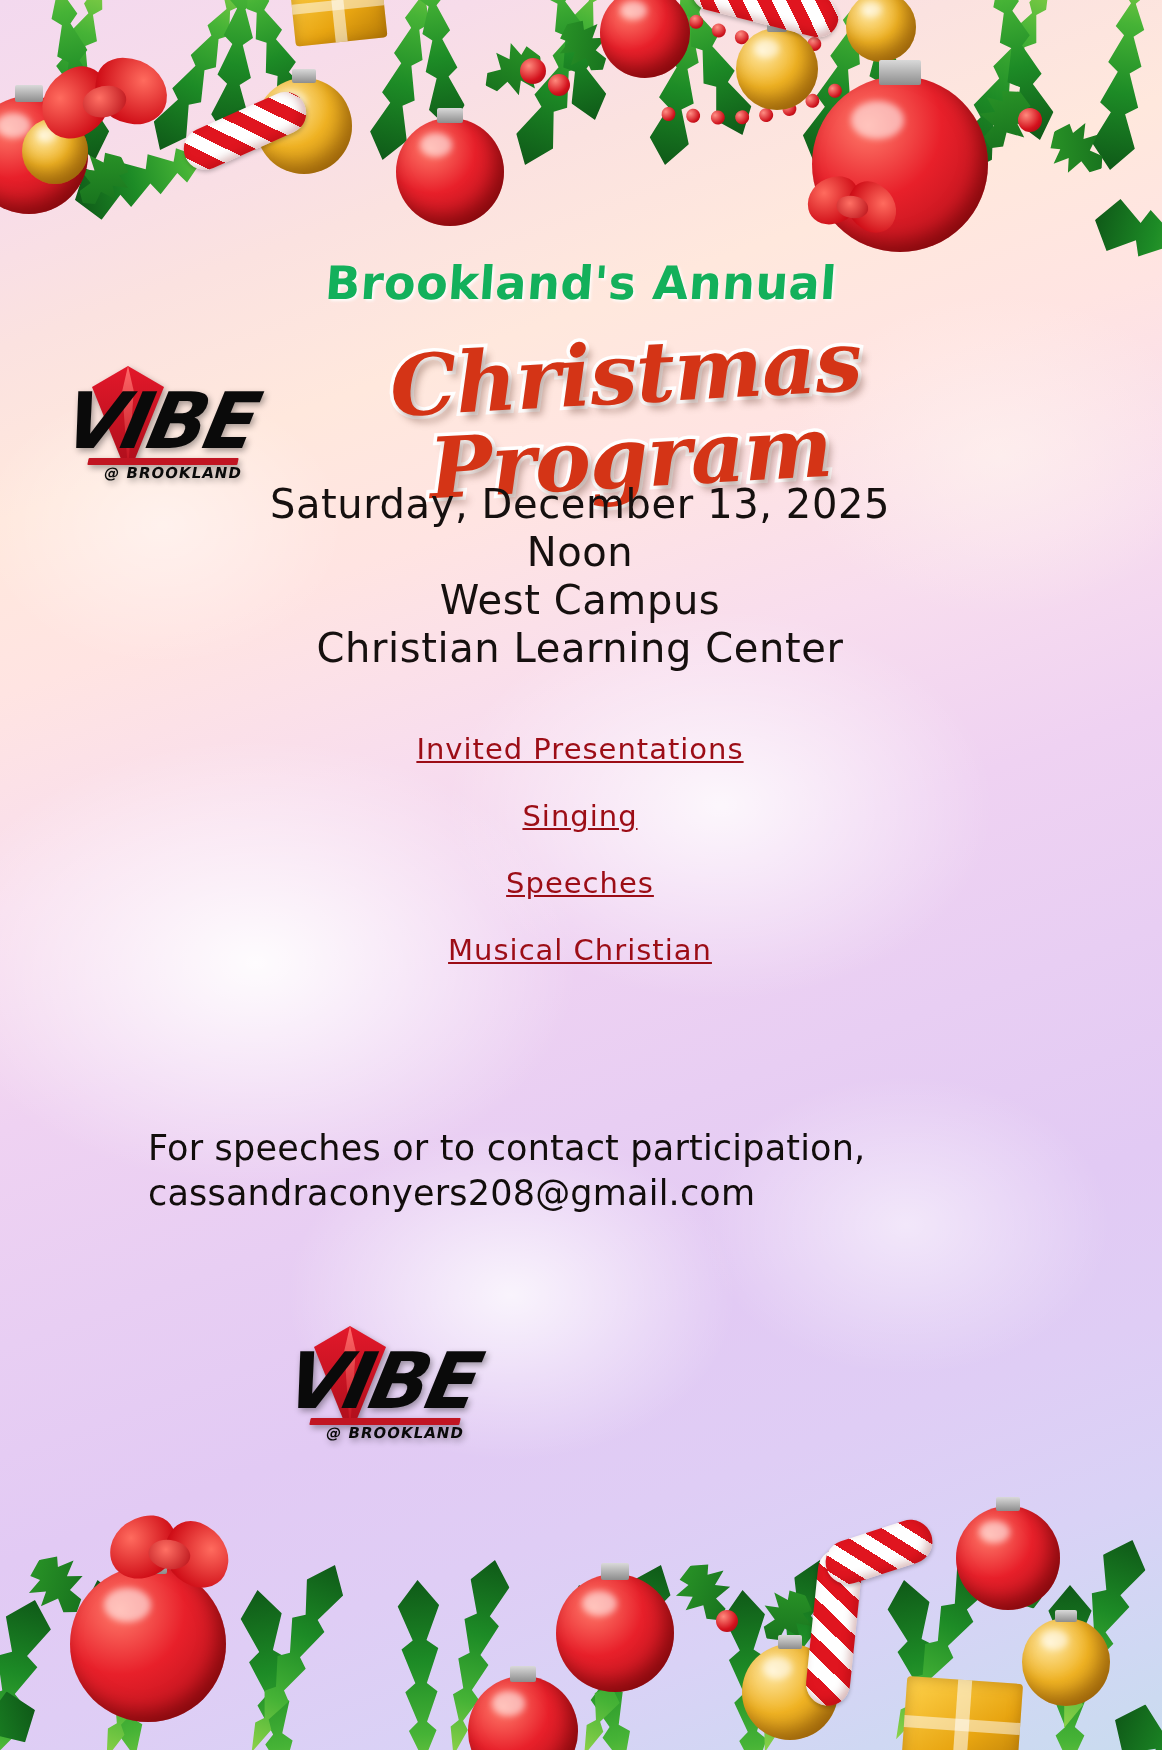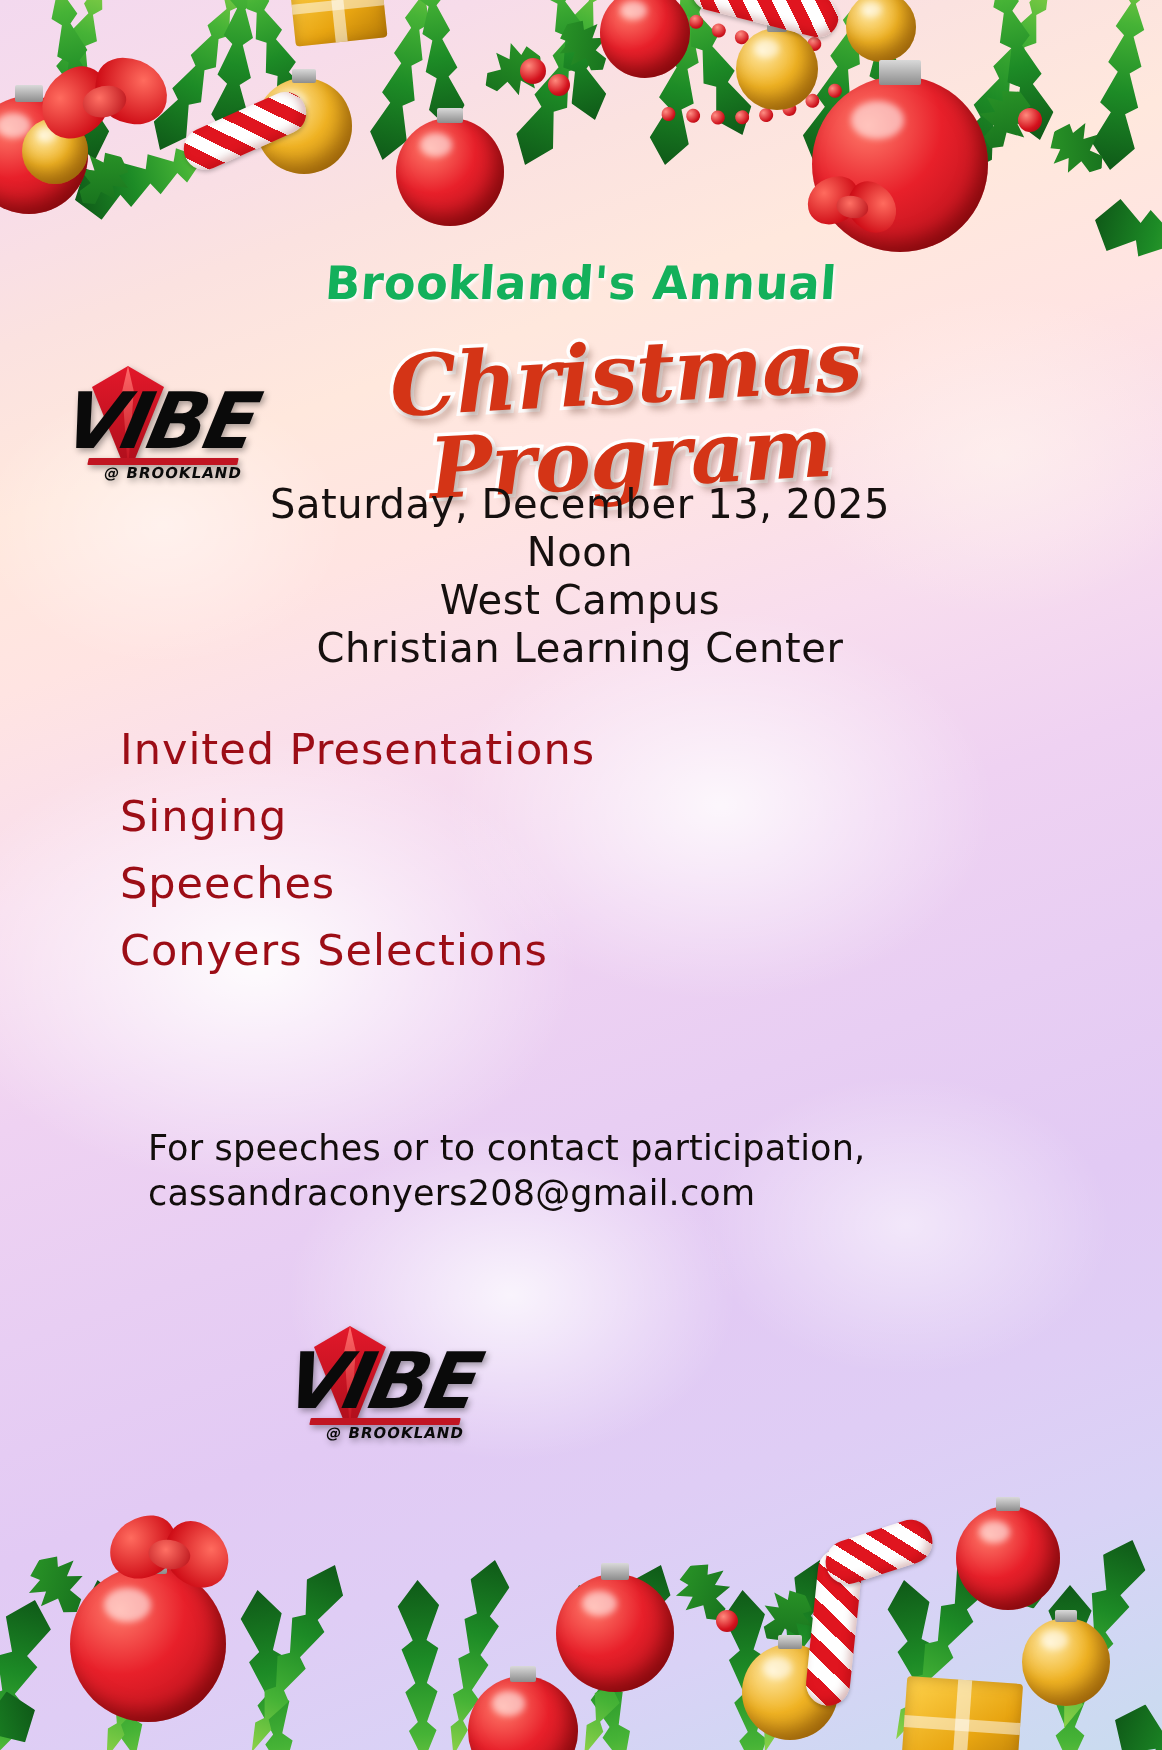--- a/index.html
+++ b/index.html
@@ -105,23 +105,23 @@
   }
 
   .datetime{
     position:absolute;left:180px;top:480px;width:800px;text-align:center;
     color:#16100f;font-family:"DejaVu Sans",sans-serif;font-size:40px;
     line-height:48px;letter-spacing:.6px;
   }
   .datetime div{white-space:nowrap;}
 
   .program{
-    position:absolute;left:120px;top:716px;width:920px;text-align:left;
-    color:#9c0d16;font-family:"DejaVu Sans",sans-serif;font-size:43px;
-    line-height:67px;letter-spacing:1px;
+    position:absolute;left:120px;top:716px;width:920px;text-align:center;
+    color:#9c0d16;font-family:"DejaVu Sans",sans-serif;font-size:29px;
+    line-height:67px;letter-spacing:1px;text-decoration:underline;
   }
 
   .contact{
     position:absolute;left:148px;top:1126px;width:900px;text-align:left;
     color:#120d0c;font-family:"DejaVu Sans",sans-serif;font-size:35px;
     line-height:45px;letter-spacing:.2px;
   }
   .contact div{white-space:nowrap;}
 
   
@@ -312,21 +312,21 @@
       <div>Saturday, December 13, 2025</div>
       <div>Noon</div>
       <div>West Campus</div>
       <div>Christian Learning Center</div>
     </div>
 
     <div class="program">
       <div>Invited Presentations</div>
       <div>Singing</div>
       <div>Speeches</div>
-      <div>Conyers Selections</div>
+      <div>Musical Christian</div>
     </div>
 
     <div class="contact">
       <div>For speeches or to contact participation,</div>
       <div>cassandraconyers208@gmail.com</div>
     </div>
 
     <div class="vibe" style="left:288px;top:1320px;width:186px;height:124px;">
       <div class="wrap">
         <div class="gem" style="left:26px;top:6px;width:72px;height:96px;">

